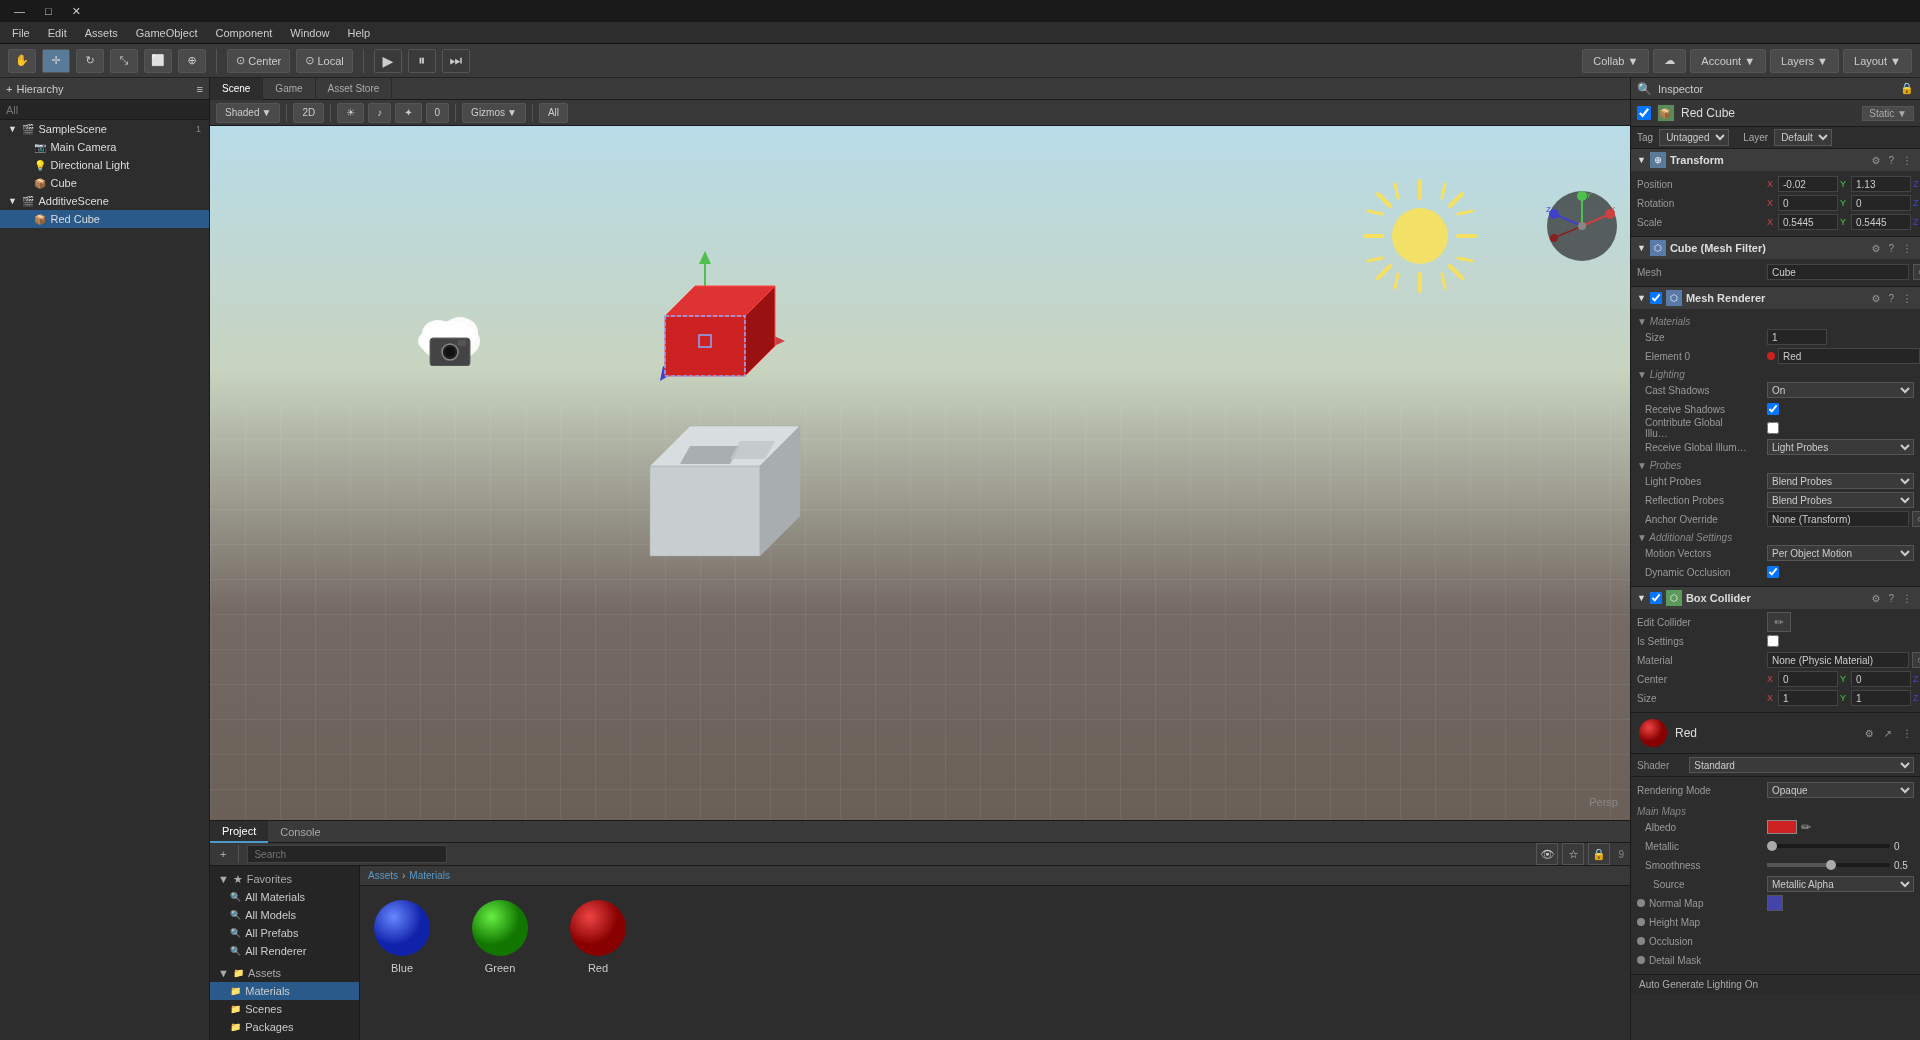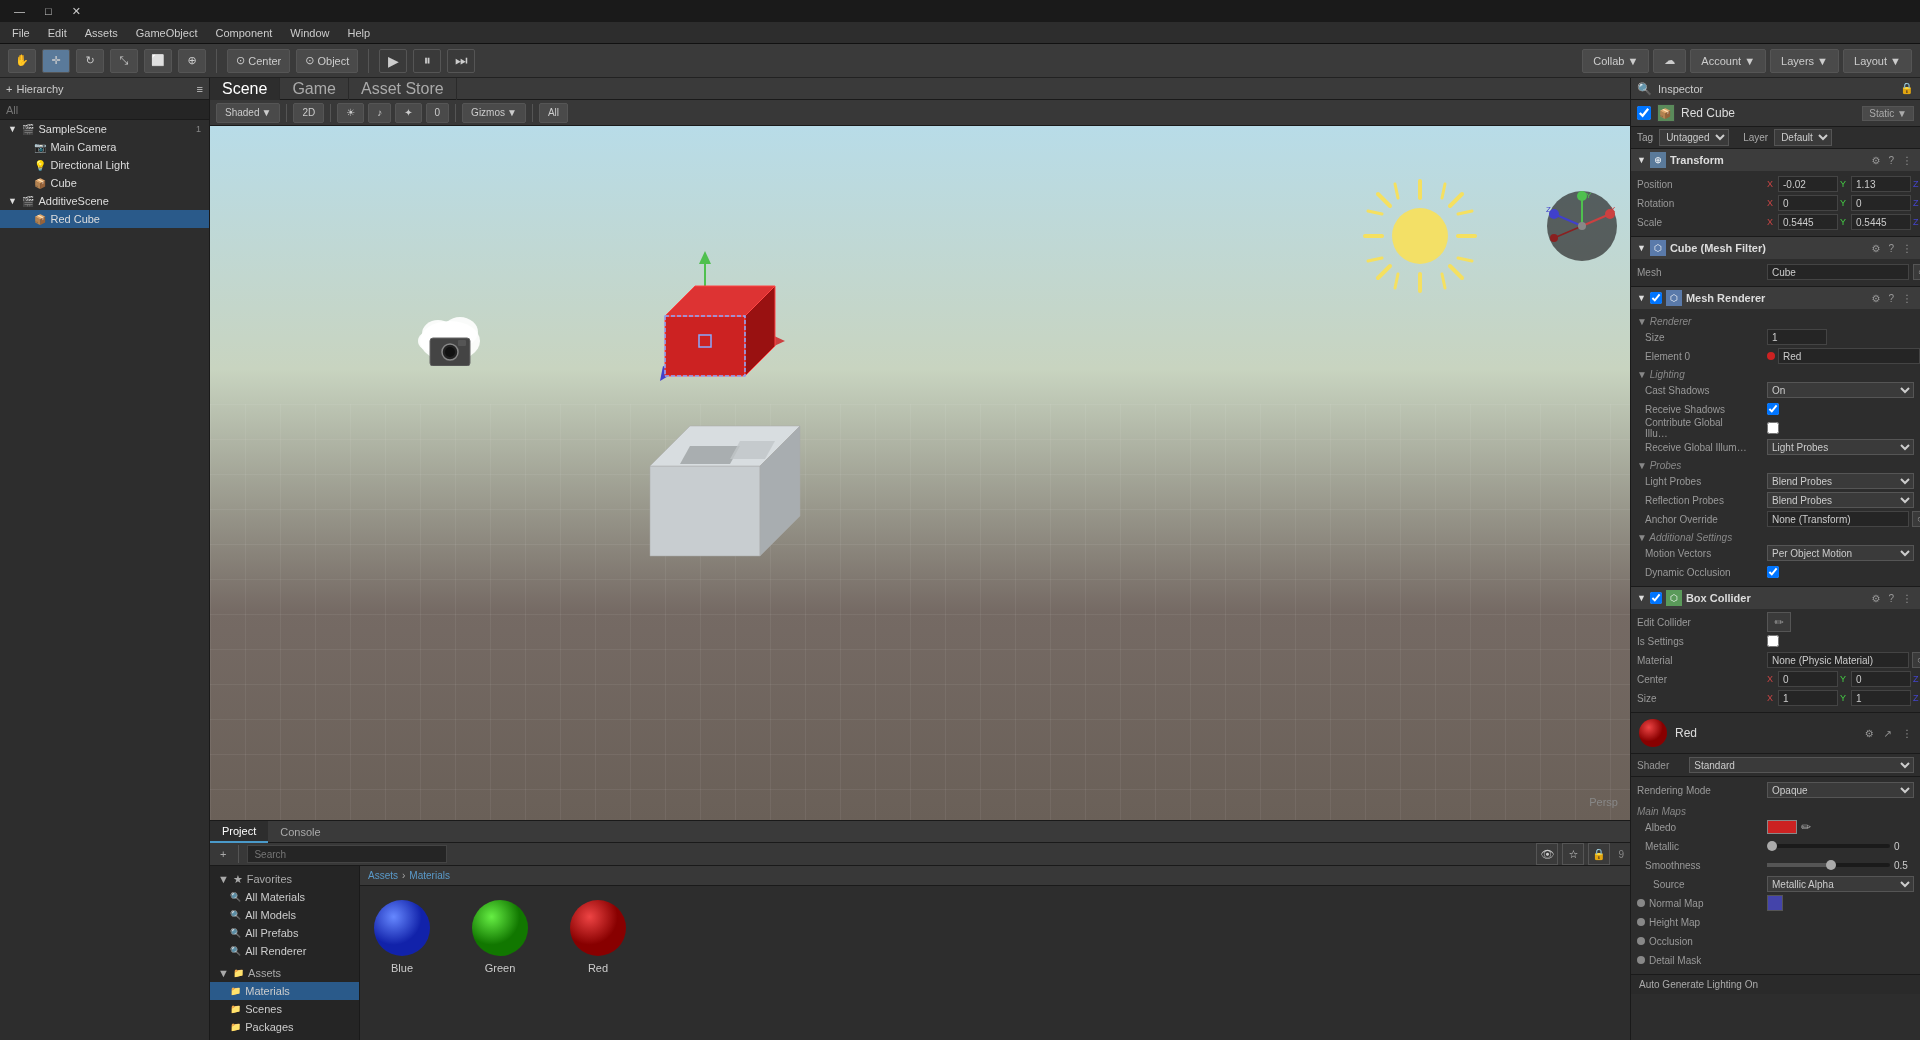--- a/index.html
+++ b/index.html
@@ -32,21 +32,21 @@
     .hierarchy-item { padding: 2px 8px; cursor: pointer; display: flex; align-items: center; gap: 4px; height: 18px; }
     .hierarchy-item.selected { background: #2a5a8a; }
     .hierarchy-item .arrow { font-size: 9px; width: 10px; }
     .indent1 { padding-left: 20px; }
 
     
     #center { flex: 1; display: flex; flex-direction: column; }
 
     
     #scene-tabs { background: #3a3a3a; height: 22px; display: flex; align-items: center; border-bottom: 1px solid #1a1a1a; }
-    .scene-tab { padding: 0 12px; height: 22px; display: flex; align-items: center; cursor: pointer; font-size: 16px; color: #aaa; border-right: 1px solid #2a2a2a; }
+    .scene-tab { padding: 0 12px; height: 22px; display: flex; align-items: center; cursor: pointer; font-size: 10px; color: #aaa; border-right: 1px solid #2a2a2a; }
     .scene-tab.active { background: #2d2d2d; color: #fff; }
 
     
     #scene-toolbar { background: #383838; height: 26px; display: flex; align-items: center; padding: 0 6px; gap: 4px; border-bottom: 1px solid #1a1a1a; }
     .scene-toolbar-item { background: #4a4a4a; border: 1px solid #555; color: #ccc; height: 20px; padding: 0 8px; cursor: pointer; font-size: 10px; border-radius: 2px; display: flex; align-items: center; gap: 2px; }
     .scene-toolbar-sep { width: 1px; height: 18px; background: #555; margin: 0 2px; }
 
     
     #scene-view { flex: 1; background: #808080; position: relative; overflow: hidden; }
 
@@ -143,21 +143,21 @@
   <button class="toolbar-btn" style="width:28px; padding:0; justify-content:center;">⤡</button>
   <button class="toolbar-btn" style="width:28px; padding:0; justify-content:center;">⬜</button>
   <button class="toolbar-btn" style="width:28px; padding:0; justify-content:center;">⊕</button>
   <div class="toolbar-separator"></div>
   <button class="toolbar-btn">
     <span>⊙</span>
     <span>Center</span>
   </button>
   <button class="toolbar-btn">
     <span>⊙</span>
-    <span>Object</span>
+    <span>Local</span>
   </button>
   <div class="toolbar-separator"></div>
 
   <button class="play-btn">▶</button>
   <button class="play-btn">⏸</button>
   <button class="play-btn">⏭</button>
 
   <div class="collab-group">
     <button class="header-tab-btn">Collab ▼</button>
     <button class="header-tab-btn">☁</button>
@@ -587,21 +587,21 @@
         <span style="font-size:9px;">▼</span>
         <input type="checkbox" checked="" style="width: 12px; height: 12px;">
         <div class="component-icon blue">⬡</div>
         <span class="component-name">Mesh Renderer</span>
         <button class="component-btn">⚙</button>
         <button class="component-btn">?</button>
         <button class="component-btn">⋮</button>
       </div>
       <div class="component-body">
 
-        <div class="section-header">▼ Renderer</div>
+        <div class="section-header">▼ Materials</div>
         <div class="prop-row">
           <span class="prop-label" style="padding-left:8px;">Size</span>
           <input type="text" class="prop-input" value="1" style="">
         </div>
         <div class="prop-row">
           <span class="prop-label" style="padding-left:8px;">Element 0</span>
           <div style="flex:1; display:flex; align-items:center; gap:3px;">
             <div class="element-dot"></div>
             <input type="text" class="prop-input-wide" value="Red" style="">
             <button style="width:16px; height:16px; background:#3a3a3a; border:1px solid #555; color:#aaa; font-size:9px; cursor:pointer;">○</button>

